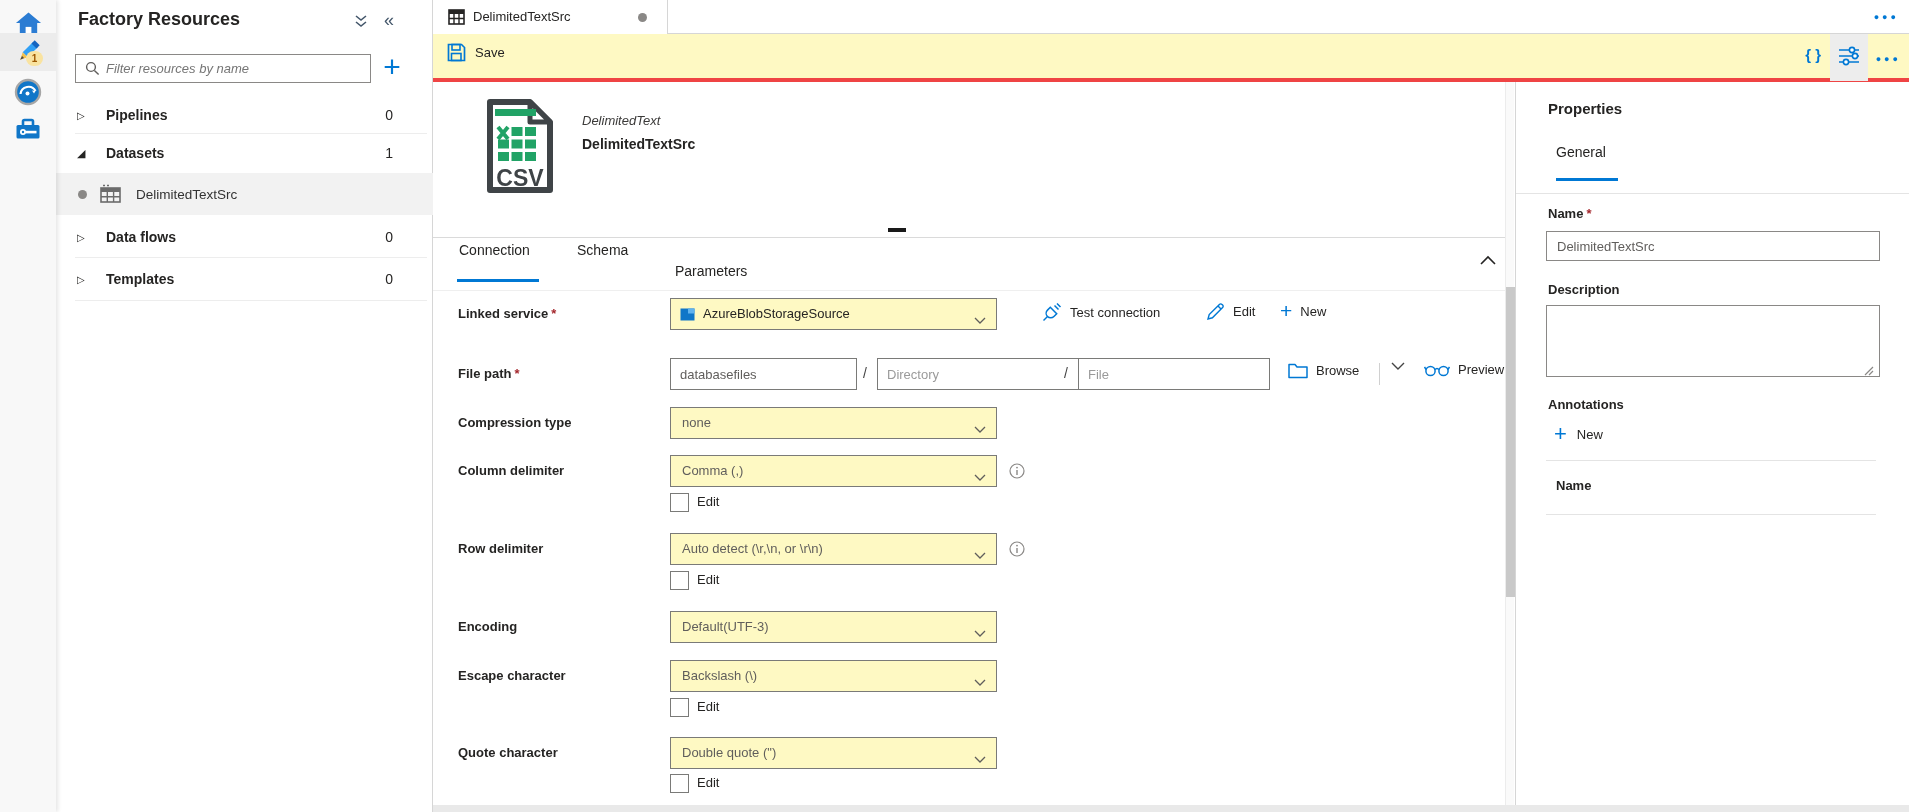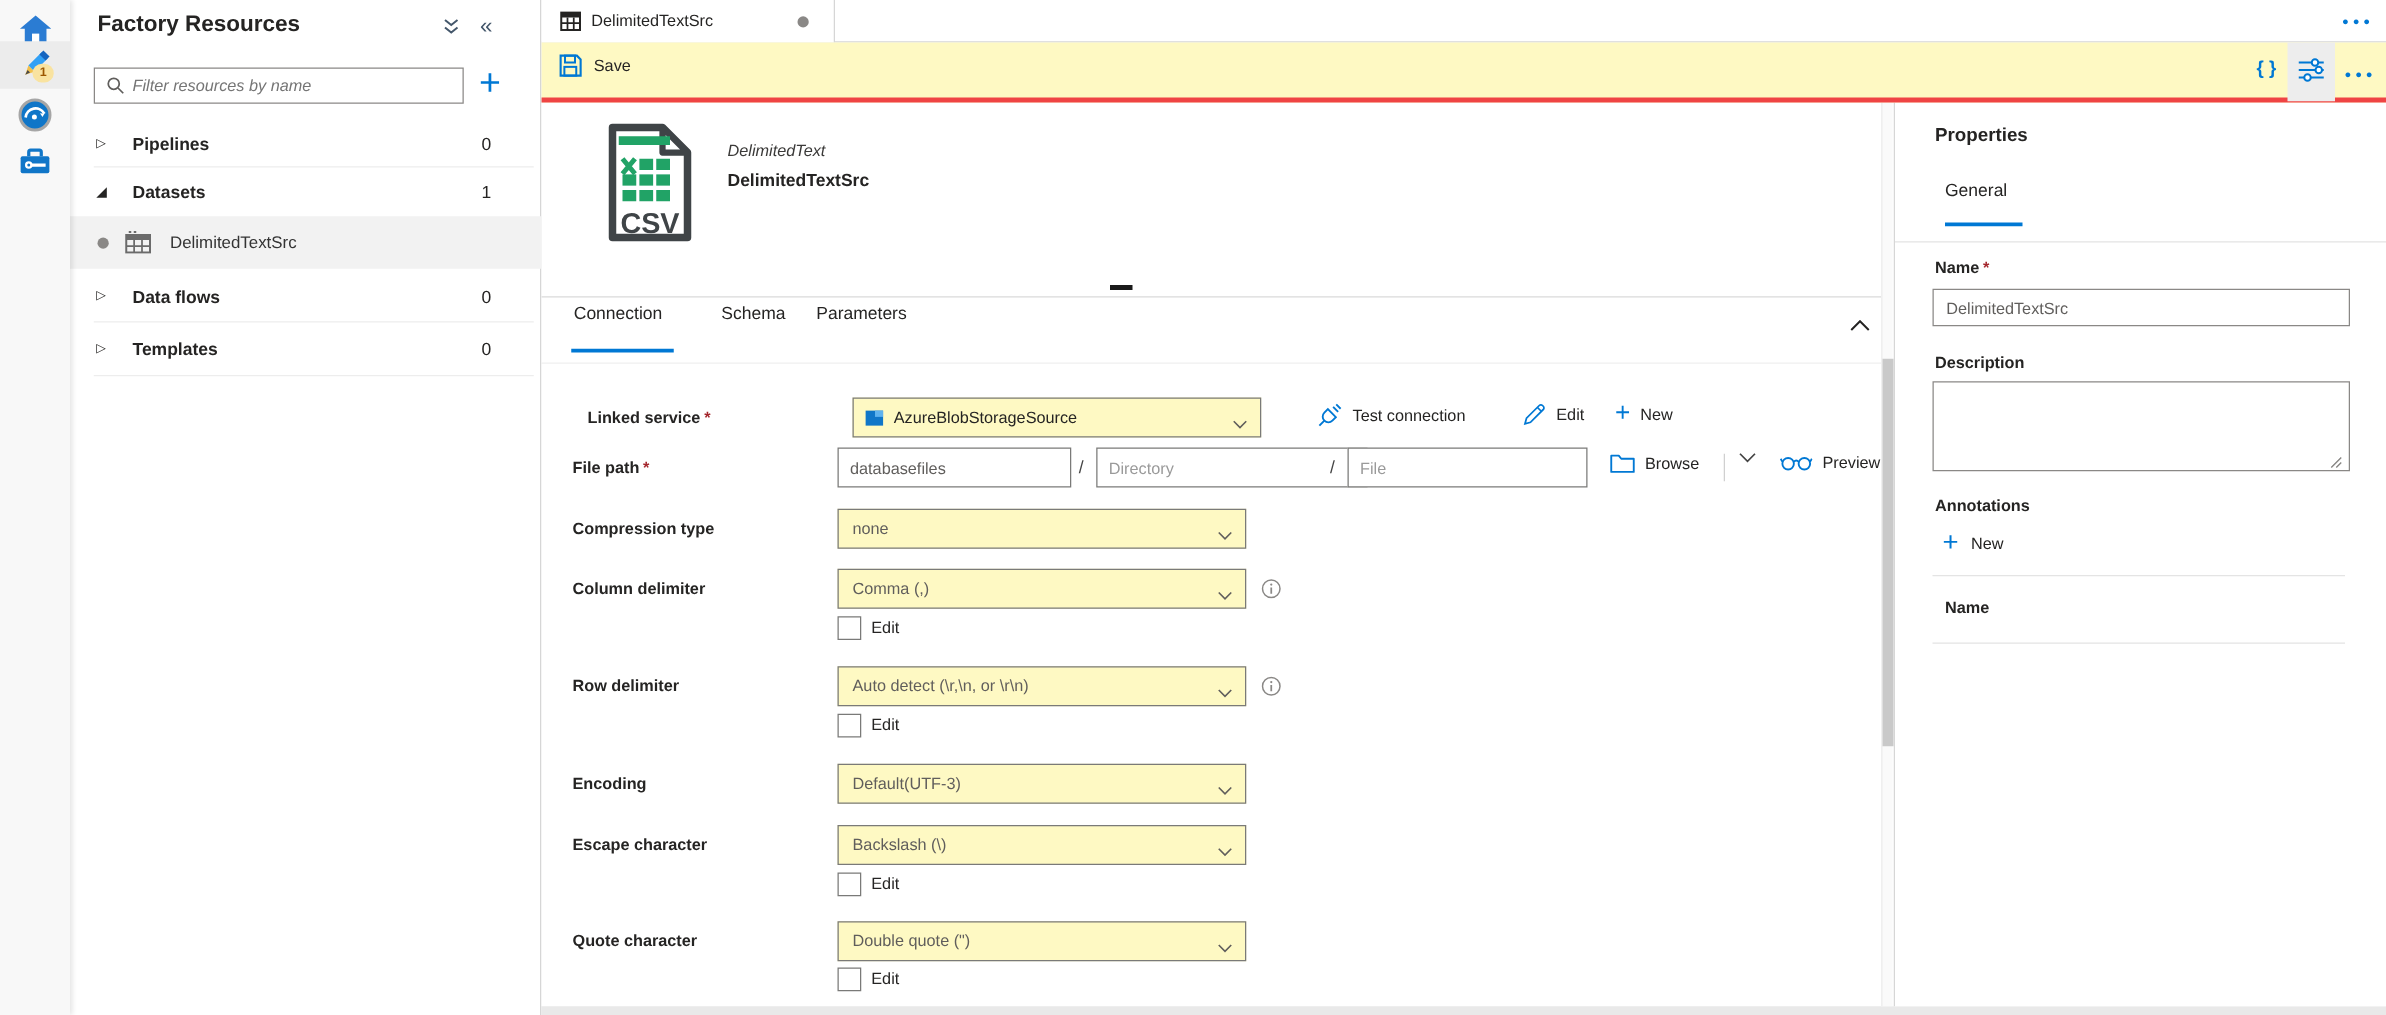--- a/index.html
+++ b/index.html
@@ -286,30 +286,30 @@
       </svg>
     </span>
     <span id="type-label">DelimitedText</span>
     <span id="name-label">DelimitedTextSrc</span>
 
     <div id="drag-dash"></div>
     <div class="hline" style="top:155px;background:#dadada;"></div>
 
     <span class="ctab" style="left:26px;">Connection</span>
     <span class="ctab" style="left:144px;">Schema</span>
-    <span class="ctab" style="left:220px;">Parameters</span>
+    <span class="ctab" style="left:242px;margin-top:21px;">Parameters</span>
     <div id="ctab-underline"></div>
     <button id="collapse-btn">
       <svg width="16" height="10" viewBox="0 0 16 10">
         <path d="M1 9 L8 2 L15 9" fill="none" stroke="#252423" stroke-width="1.6"></path>
       </svg>
     </button>
     <div class="hline" style="top:208px;background:#efefef;"></div>
 
-    <div class="frow" style="top:236px;margin-left:12px;">
+    <div class="frow" style="top:216px;">
       <span class="flabel"><span>Linked service</span><span class="req">*</span></span>
       <div class="dd">
         <span class="ls-icon">
           <svg width="15" height="15" viewBox="0 0 15 15">
               <rect x="0.5" y="1.5" width="14" height="12" fill="#1076c8"></rect>
               <rect x="8" y="1.5" width="6.5" height="5" fill="#5fb2ee"></rect>
             </svg>
         </span>
         <span class="dd-val dark">AzureBlobStorageSource</span>
         <span class="dd-chev">

